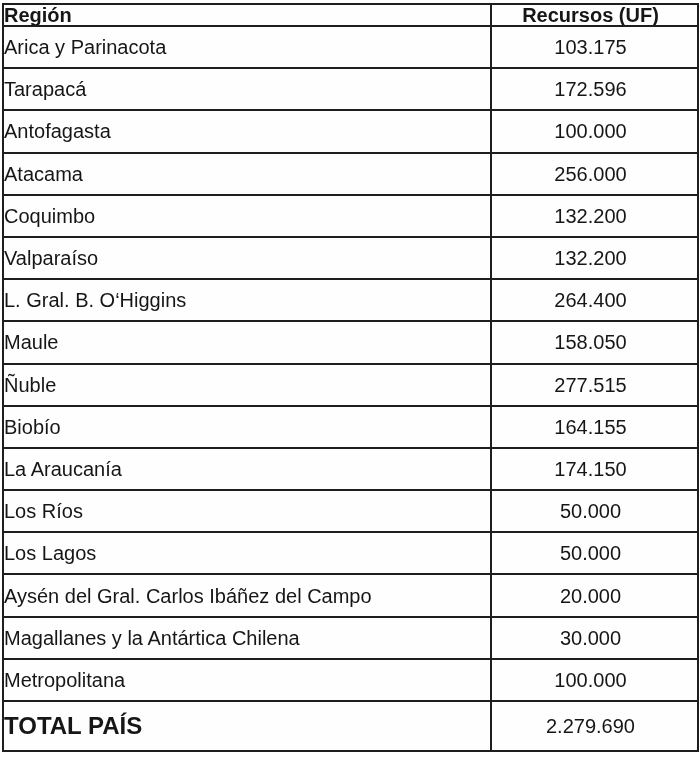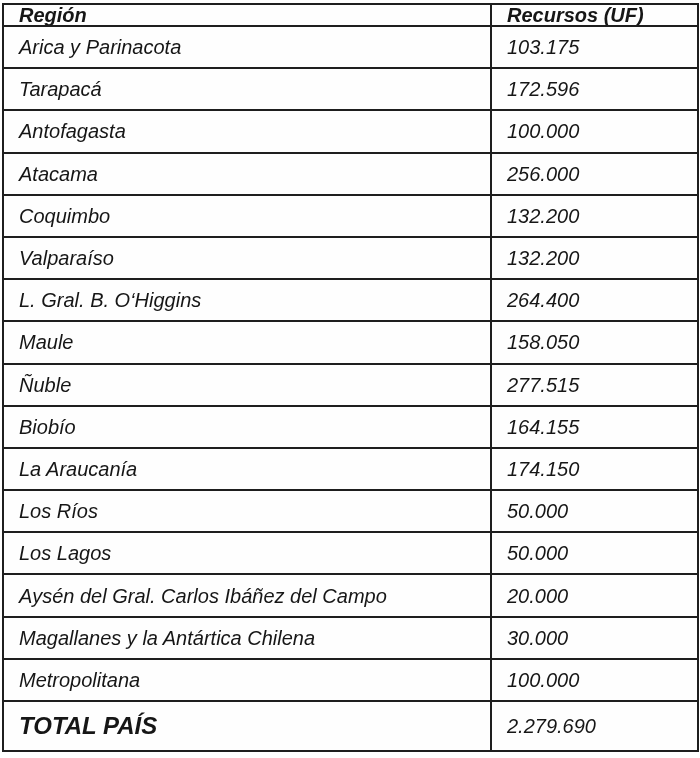--- a/index.html
+++ b/index.html
@@ -26,46 +26,45 @@
     height: 100%;
     border-collapse: collapse;
     table-layout: fixed;
     background: #fefefe;
   }
   table.region-table th,
   table.region-table td {
     border: 2px solid #1e1e1e;
     font-size: 20px;
     line-height: 1;
-    padding: 0 8px 0 15px;
+    padding: 0 8px 0 0;
     white-space: nowrap;
     overflow: hidden;
     vertical-align: middle;
-    font-style: italic;
   }
   col.col-region { width: 488px; }
   col.col-value  { width: 207px; }
   th.region-header {
     text-align: left;
     font-weight: bold;
     font-size: 21px;
   }
   th.value-header {
-    text-align: left;
+    text-align: center;
     font-weight: bold;
     font-size: 21px;
     padding-right: 6px;
   }
   td.region-cell {
     text-align: left;
     font-weight: normal;
     margin-top: 12px;
   }
   td.value-cell {
-    text-align: left;
+    text-align: center;
     font-weight: normal;
     padding-right: 8px;
   }
   tr.total-row td.region-cell {
     font-weight: bold;
     font-size: 24px;
   }
 </style>
 </head>
 <body>

